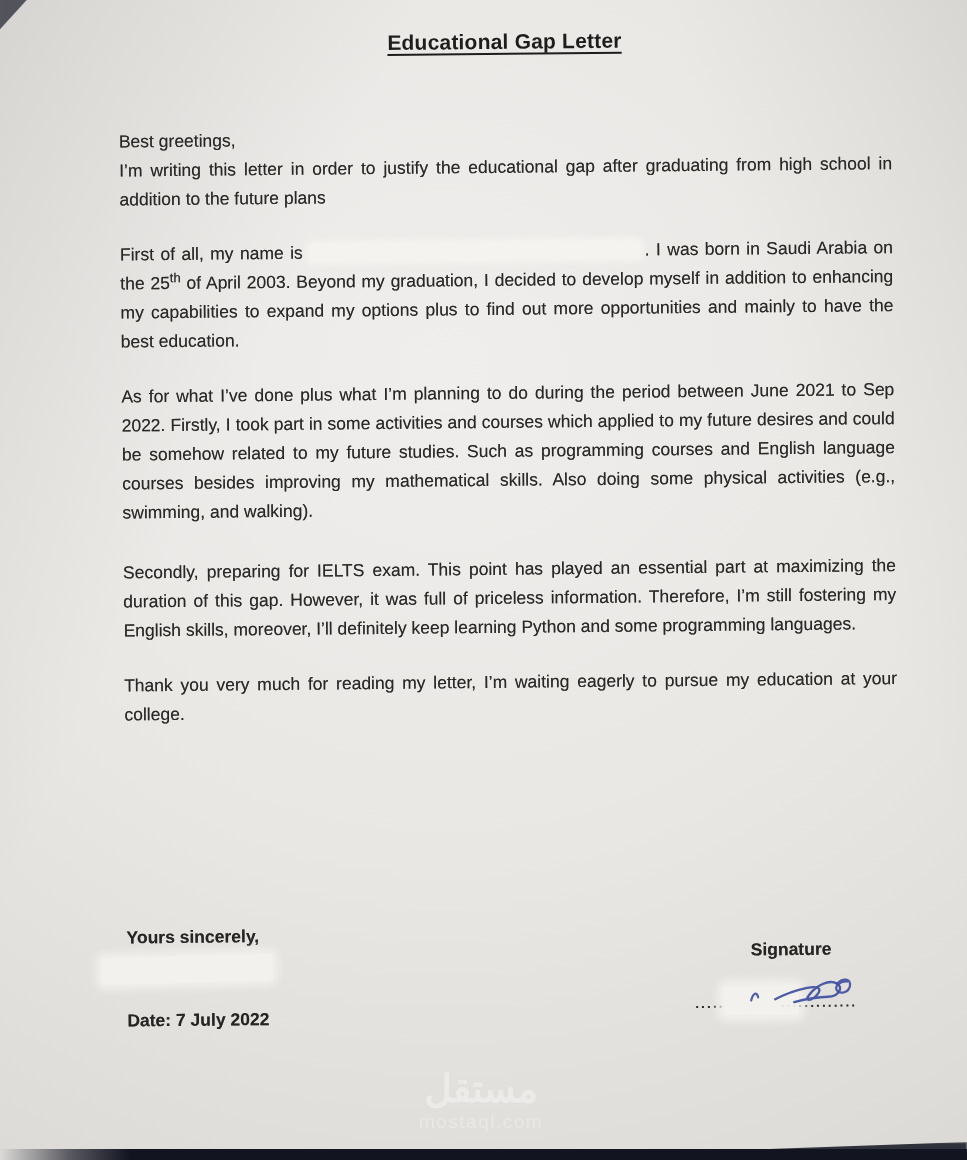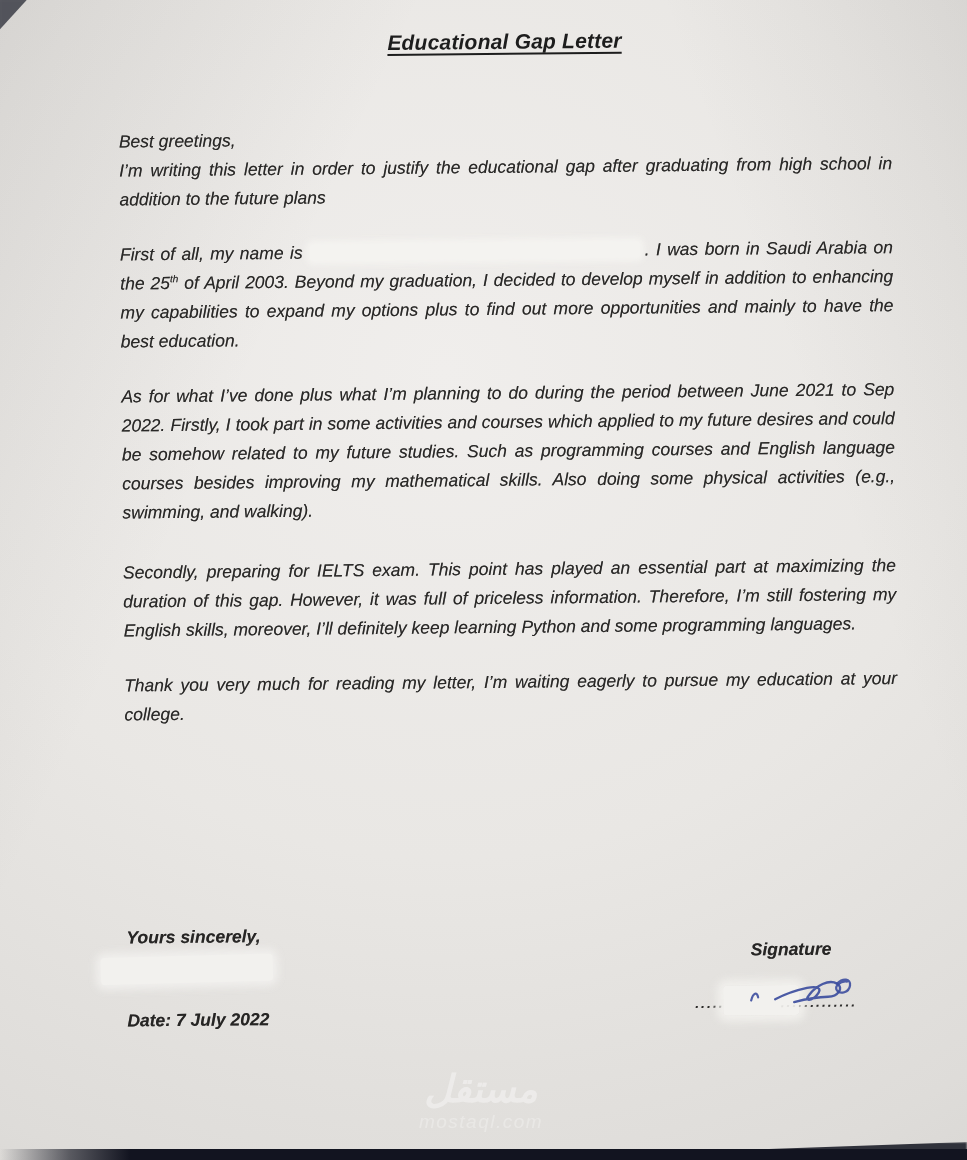--- a/index.html
+++ b/index.html
@@ -5,21 +5,20 @@
   html, body { margin:0; padding:0; background:#0c0d14; }
   .photo {
     position:relative;
     width:967px; height:1160px;
     overflow:hidden;
     font-family:"Liberation Sans", sans-serif;
     background-image:
       linear-gradient(115deg, rgba(110,108,106,0.14) 0%, rgba(255,255,255,0) 28%),
       linear-gradient(250deg, rgba(120,118,116,0.12) 0%, rgba(255,255,255,0) 22%),
       radial-gradient(135% 105% at 46% 32%, #f0eeec 0%, #e9e7e4 40%, #dedcd9 70%, #d1cfcc 92%, #c5c3c0 100%);
-    font-style: italic;
   }
   .corner-tl {
     position:absolute; top:-8px; left:-8px; width:42px; height:46px;
     background:#262833;
     clip-path:polygon(0 0, 100% 0, 0 100%);
     filter:blur(4px); opacity:0.75;
   }
   .paper {
     position:absolute; inset:0;
     padding:30px 72px 0 122px;
@@ -43,21 +42,21 @@
     color:#292827;
     text-shadow:0 0 0.5px rgba(35,34,33,0.55);
   }
   .para.gap-lg { margin-bottom:31px; }
   .redact-inline {
     display:inline-block; width:330px; height:16px;
     background:#f4f3f0; border-radius:3px;
     box-shadow:0 0 6px 4px rgba(244,243,240,0.95);
     vertical-align:-2px; margin:0 5px 0 7px;
   }
-  sup.ord { font-size:10px; line-height:0; }
+  sup.ord { font-size:13px; line-height:0; }
   .closing-row {
     display:flex; justify-content:space-between; align-items:flex-start;
     margin-top:198px;
   }
   .sincerely { font-size:17.5px; font-weight:700; color:#262524; text-shadow:0 0 0.5px rgba(35,34,33,0.5); }
   .redact-name {
     display:block; width:172px; height:27px;
     margin:8px 0 0 -26px;
     background:#f2f1ee; border-radius:4px;
     box-shadow:0 0 8px 5px rgba(242,241,238,0.9);

